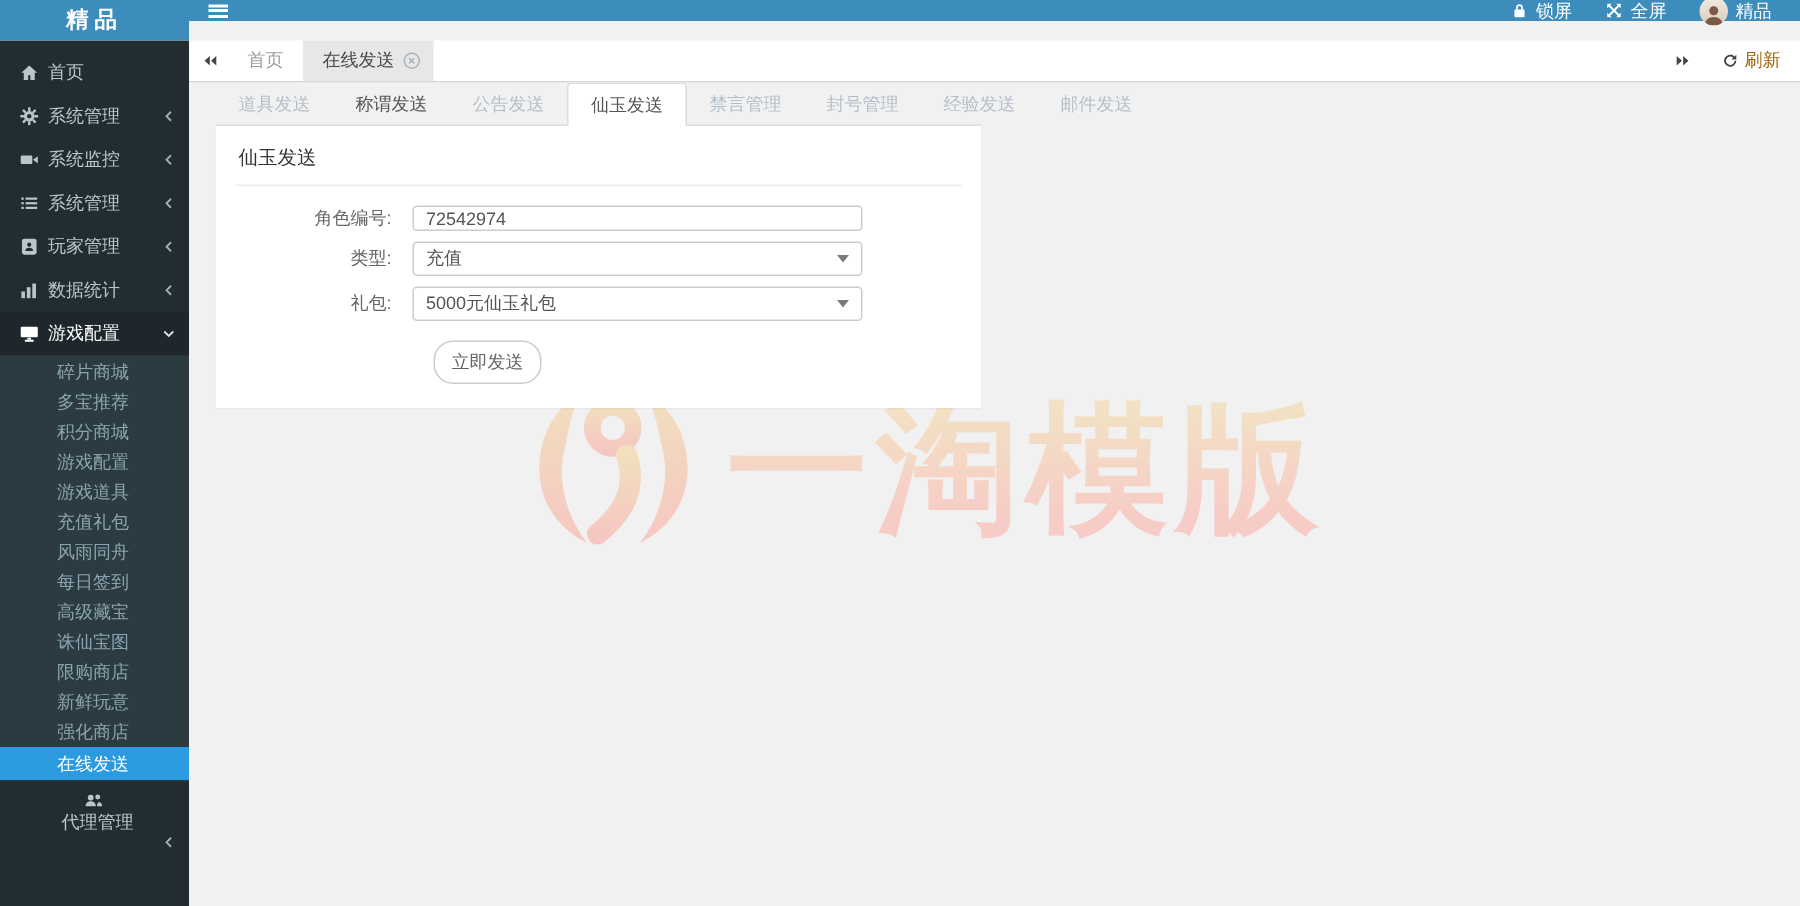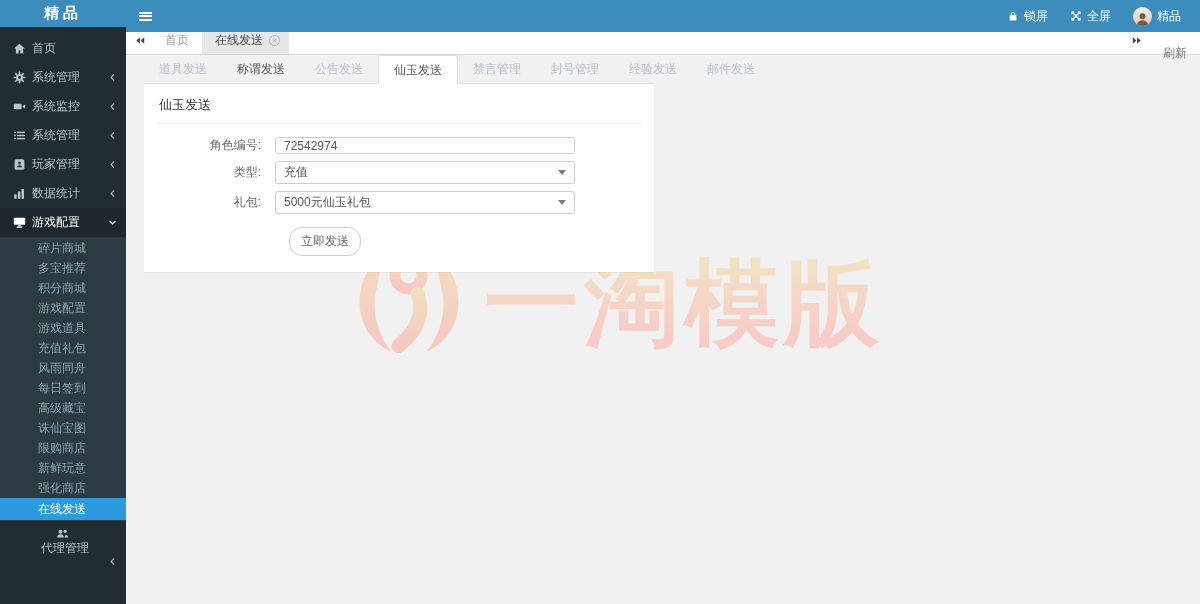--- a/index.html
+++ b/index.html
@@ -11,21 +11,21 @@
   }
   svg { display:block; }
 
   
   .logo {
     position:absolute; left:0; top:0; width:126px; height:27px; z-index:3;
     background:#3c8dbc; color:#fff; font-size:15px; font-weight:bold;
     letter-spacing:4px; display:flex; align-items:center; justify-content:center;
   }
   .navbar {
-    position:absolute; left:126px; right:0; top:0; height:32px; z-index:3;
+    position:absolute; left:126px; right:0; top:0; height:14px; z-index:3;
     background:#3c8dbc; display:flex; align-items:center;
   }
   .hamburger { width:38px; height:27px; display:flex; align-items:center; justify-content:center; cursor:pointer; }
   .hamburger .bars { width:13px; height:9px; border-top:2px solid #fff; border-bottom:2px solid #fff; position:relative; }
   .hamburger .bars::after { content:""; position:absolute; left:0; right:0; top:1.5px; height:2px; background:#fff; }
   .nav-right { margin-left:auto; display:flex; align-items:center; height:100%; padding-right:8px; }
   .nav-link { display:flex; align-items:center; gap:5px; color:#fff; padding:0 11px; height:100%; cursor:pointer; }
   .nav-link svg { width:12px; height:12px; fill:#fff; }
   .avatar {
     width:19px; height:19px; border-radius:50%; overflow:hidden; flex-shrink:0;
@@ -70,21 +70,21 @@
   }
   .close-ico {
     width:11px; height:11px; border-radius:50%; border:1px solid #aab4be; position:relative; flex-shrink:0; cursor:pointer;
   }
   .close-ico::before, .close-ico::after {
     content:""; position:absolute; left:2.2px; top:4.2px; width:5px; height:1px; background:#aab4be;
   }
   .close-ico::before { transform:rotate(45deg); }
   .close-ico::after  { transform:rotate(-45deg); }
   .bc-right { margin-left:auto; display:flex; align-items:center; height:100%; }
-  .bc-refresh { display:flex; align-items:center; gap:4px; color:#737373; padding:16px 13px; height:100%; cursor:pointer;flex-direction:column; }
+  .bc-refresh { display:flex; align-items:center; gap:4px; color:#a16207; padding:16px 13px; height:100%; cursor:pointer; }
   .bc-refresh svg { width:11px; height:11px; fill:#444; }
 
   
   .tab-row {
     margin-left:18px; width:510px; height:29px;
     display:flex; border-bottom:1px solid #ddd;
   }
   .tab { padding:0 15px; line-height:28px; color:#b5bfca; cursor:pointer; white-space:nowrap; }
   .tab.dark { color:#555; }
   .tab.active {
@@ -112,21 +112,21 @@
   }
   .caret { width:0; height:0; border-left:4px solid transparent; border-right:4px solid transparent; border-top:5px solid #7a7a7a; }
   .submit-btn {
     margin-left:132px; margin-top:6px; padding:5px 11px;
     background:#fff; border:1px solid #ccc; border-radius:13px; color:#666;
     font-size:12px; cursor:pointer; font-family:"Liberation Sans","DejaVu Sans",sans-serif;
   }
 
   
   .watermark {
-    position:absolute; left:350px; top:250px; z-index:0;
+    position:absolute; left:350px; top:260px; z-index:0;
     display:flex; align-items:center; gap:16px; pointer-events:none;
   }
   .wm-logo svg { width:118px; height:106px; }
   .wm-text {
     font-size:95px; font-weight:bold; letter-spacing:5px; line-height:1.08;
     background:linear-gradient(180deg,#f2e2c3 8%,#f7ccc6 80%);
     -webkit-background-clip:text; background-clip:text; color:transparent;
   }
 </style>
 </head>

